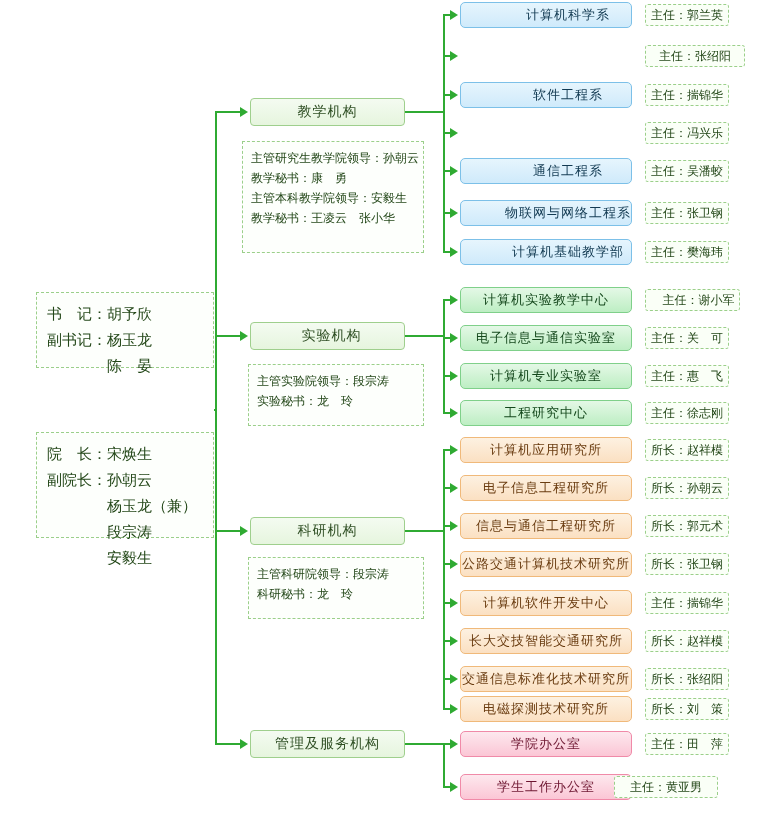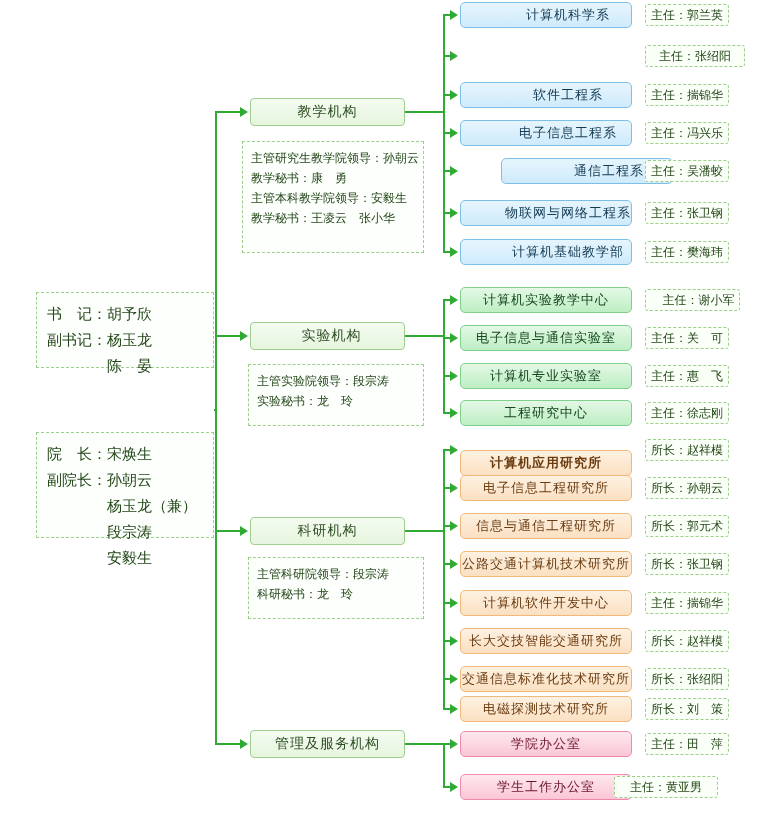--- a/index.html
+++ b/index.html
@@ -140,25 +140,24 @@
     <div class="box chief" style="left: 645px; top: 4px; width: 84px; height: 22px;">主任：郭兰英</div>
     <div class="ln lnh" style="left: 443px; top: 55px; width: 8px;"></div>
     <div class="arrow" style="left: 450px; top: 51px;"></div>
     <div class="box chief" style="left: 645px; top: 45px; width: 100px; height: 22px;">主任：张绍阳</div>
     <div class="ln lnh" style="left: 443px; top: 94px; width: 8px;"></div>
     <div class="arrow" style="left: 450px; top: 90px;"></div>
     <div class="box leaf leaf-blue" style="left: 460px; top: 82px; width: 172px; height: 26px;">软件工程系</div>
     <div class="box chief" style="left: 645px; top: 84px; width: 84px; height: 22px;">主任：揣锦华</div>
     <div class="ln lnh" style="left: 443px; top: 132px; width: 8px;"></div>
     <div class="arrow" style="left: 450px; top: 128px;"></div>
-    <div class="box leaf leaf-blue" style="left: 460px; top: 120px; width: 172px; height: 26px;">电子信息工程系</div>
     <div class="box chief" style="left: 645px; top: 122px; width: 84px; height: 22px;">主任：冯兴乐</div>
     <div class="ln lnh" style="left: 443px; top: 170px; width: 8px;"></div>
     <div class="arrow" style="left: 450px; top: 166px;"></div>
-    <div class="box leaf leaf-blue" style="left: 460px; top: 158px; width: 172px; height: 26px; margin-left: 41px;">通信工程系</div>
+    <div class="box leaf leaf-blue" style="left: 460px; top: 158px; width: 172px; height: 26px;">通信工程系</div>
     <div class="box chief" style="left: 645px; top: 160px; width: 84px; height: 22px;">主任：吴潘蛟</div>
     <div class="ln lnh" style="left: 443px; top: 212px; width: 8px;"></div>
     <div class="arrow" style="left: 450px; top: 208px;"></div>
     <div class="box leaf leaf-blue" style="left: 460px; top: 200px; width: 172px; height: 26px;">物联网与网络工程系</div>
     <div class="box chief" style="left: 645px; top: 202px; width: 84px; height: 22px;">主任：张卫钢</div>
     <div class="ln lnh" style="left: 443px; top: 251px; width: 8px;"></div>
     <div class="arrow" style="left: 450px; top: 247px;"></div>
     <div class="box leaf leaf-blue" style="left: 460px; top: 239px; width: 172px; height: 26px;">计算机基础教学部</div>
     <div class="box chief" style="left: 645px; top: 241px; width: 84px; height: 22px;">主任：樊海玮</div>
     <div class="ln lnh" style="left: 215px; top: 335px; width: 26px;"></div>
@@ -190,21 +189,21 @@
     <div class="arrow" style="left: 240px; top: 526px;"></div>
     <div class="box cat" style="left: 250px; top: 517px; width: 155px; height: 28px;">科研机构</div>
     <div class="note" style="left: 248px; top: 557px; width: 176px; height: 62px;">
       <div>主管科研院领导：段宗涛</div>
       <div>科研秘书：龙　玲</div>
     </div>
     <div class="ln lnh" style="left: 405px; top: 530px; width: 38px;"></div>
     <div class="ln lnv" style="left: 443px; top: 450px; height: 259px;"></div>
     <div class="ln lnh" style="left: 443px; top: 449px; width: 8px;"></div>
     <div class="arrow" style="left: 450px; top: 445px;"></div>
-    <div class="box leaf leaf-orange" style="left: 460px; top: 450px; width: 172px; height: 26px; font-weight: bold;">计算机应用研究所</div>
+    <div class="box leaf leaf-orange" style="left: 460px; top: 437px; width: 172px; height: 26px;">计算机应用研究所</div>
     <div class="box chief" style="left: 645px; top: 439px; width: 84px; height: 22px;">所长：赵祥模</div>
     <div class="ln lnh" style="left: 443px; top: 487px; width: 8px;"></div>
     <div class="arrow" style="left: 450px; top: 483px;"></div>
     <div class="box leaf leaf-orange" style="left: 460px; top: 475px; width: 172px; height: 26px;">电子信息工程研究所</div>
     <div class="box chief" style="left: 645px; top: 477px; width: 84px; height: 22px;">所长：孙朝云</div>
     <div class="ln lnh" style="left: 443px; top: 525px; width: 8px;"></div>
     <div class="arrow" style="left: 450px; top: 521px;"></div>
     <div class="box leaf leaf-orange" style="left: 460px; top: 513px; width: 172px; height: 26px;">信息与通信工程研究所</div>
     <div class="box chief" style="left: 645px; top: 515px; width: 84px; height: 22px;">所长：郭元术</div>
     <div class="ln lnh" style="left: 443px; top: 563px; width: 8px;"></div>

